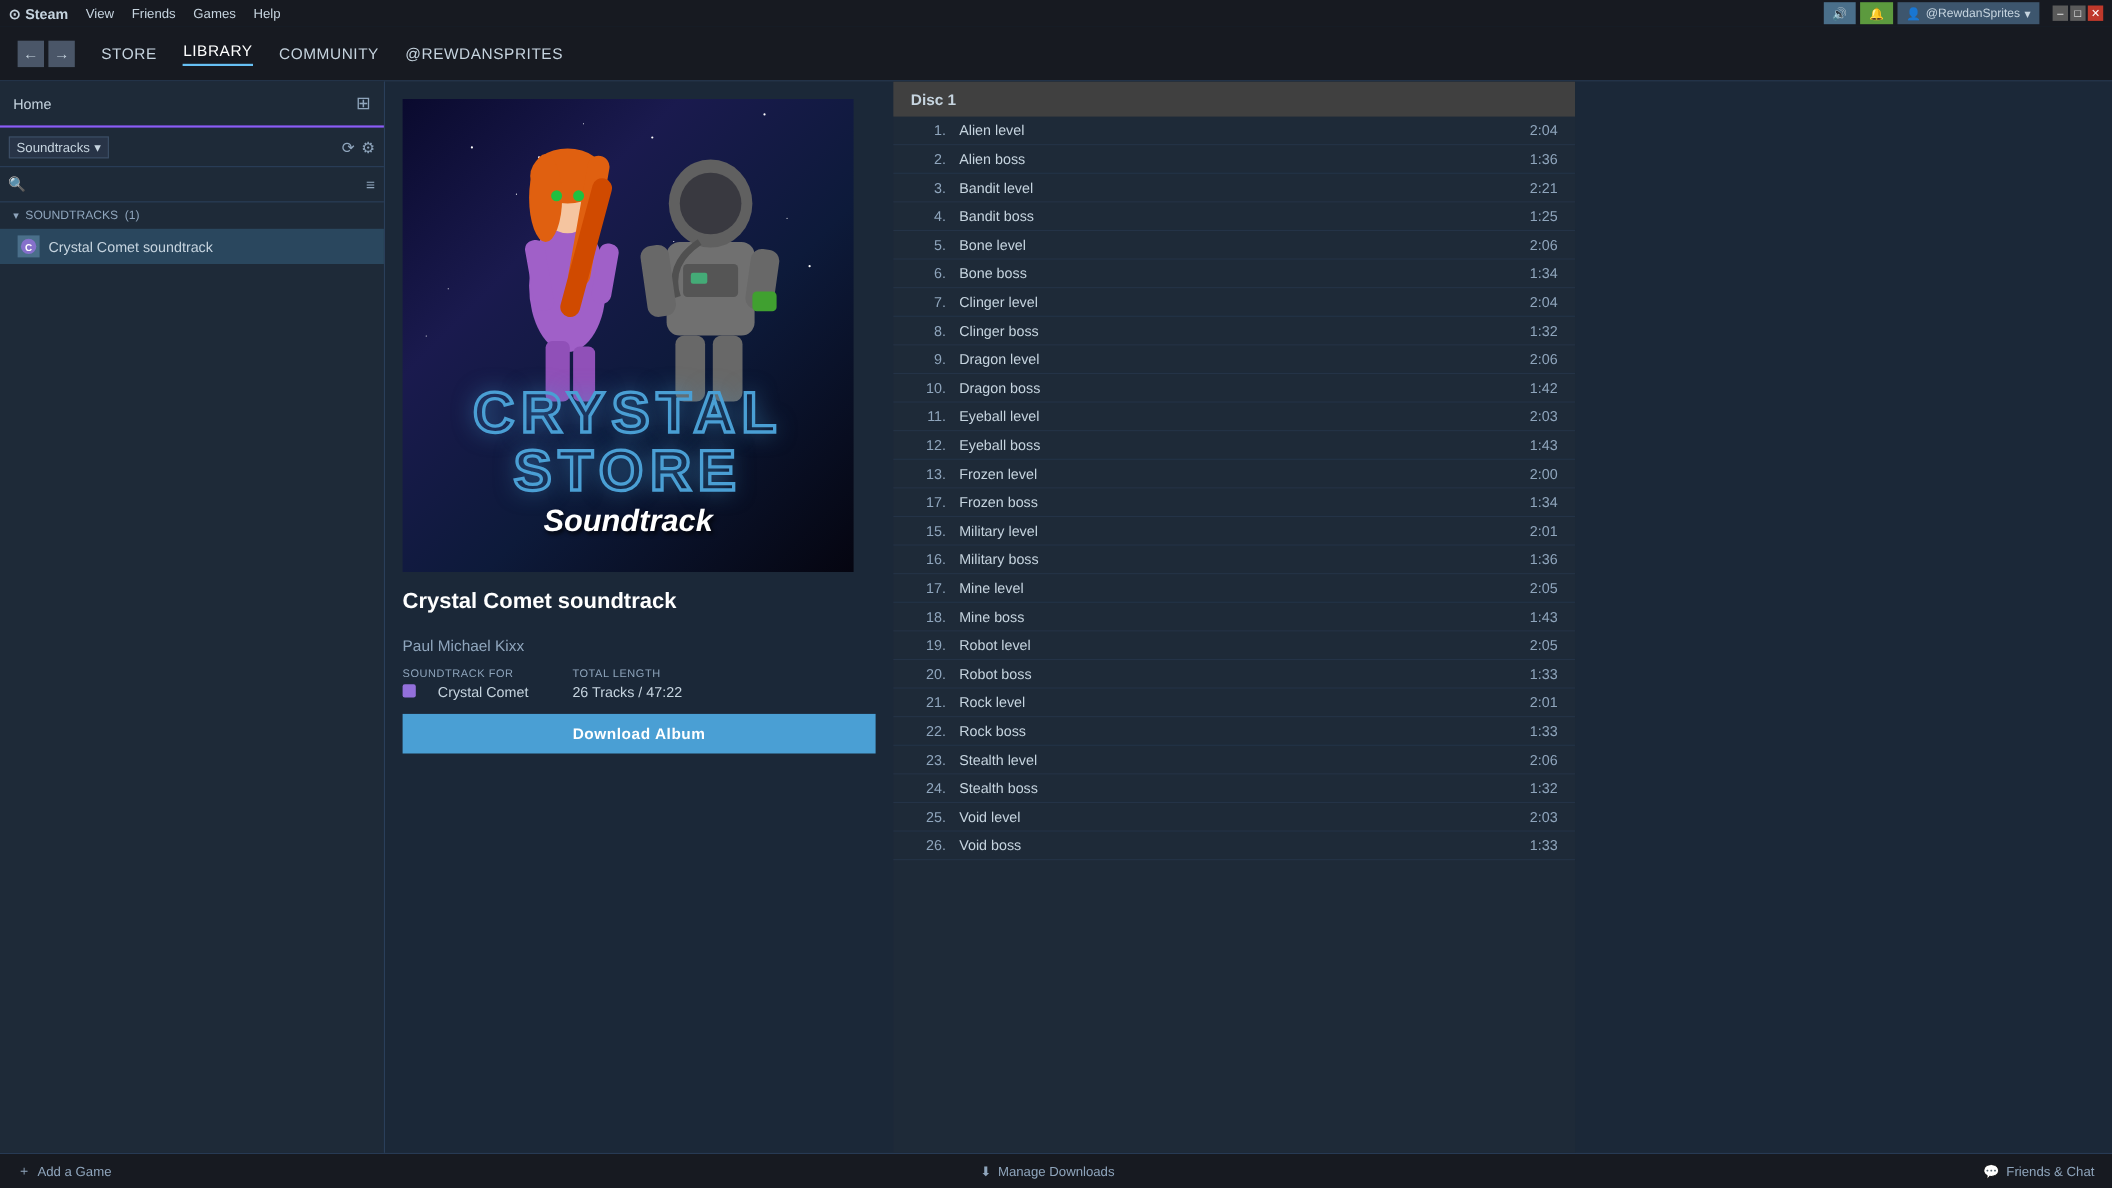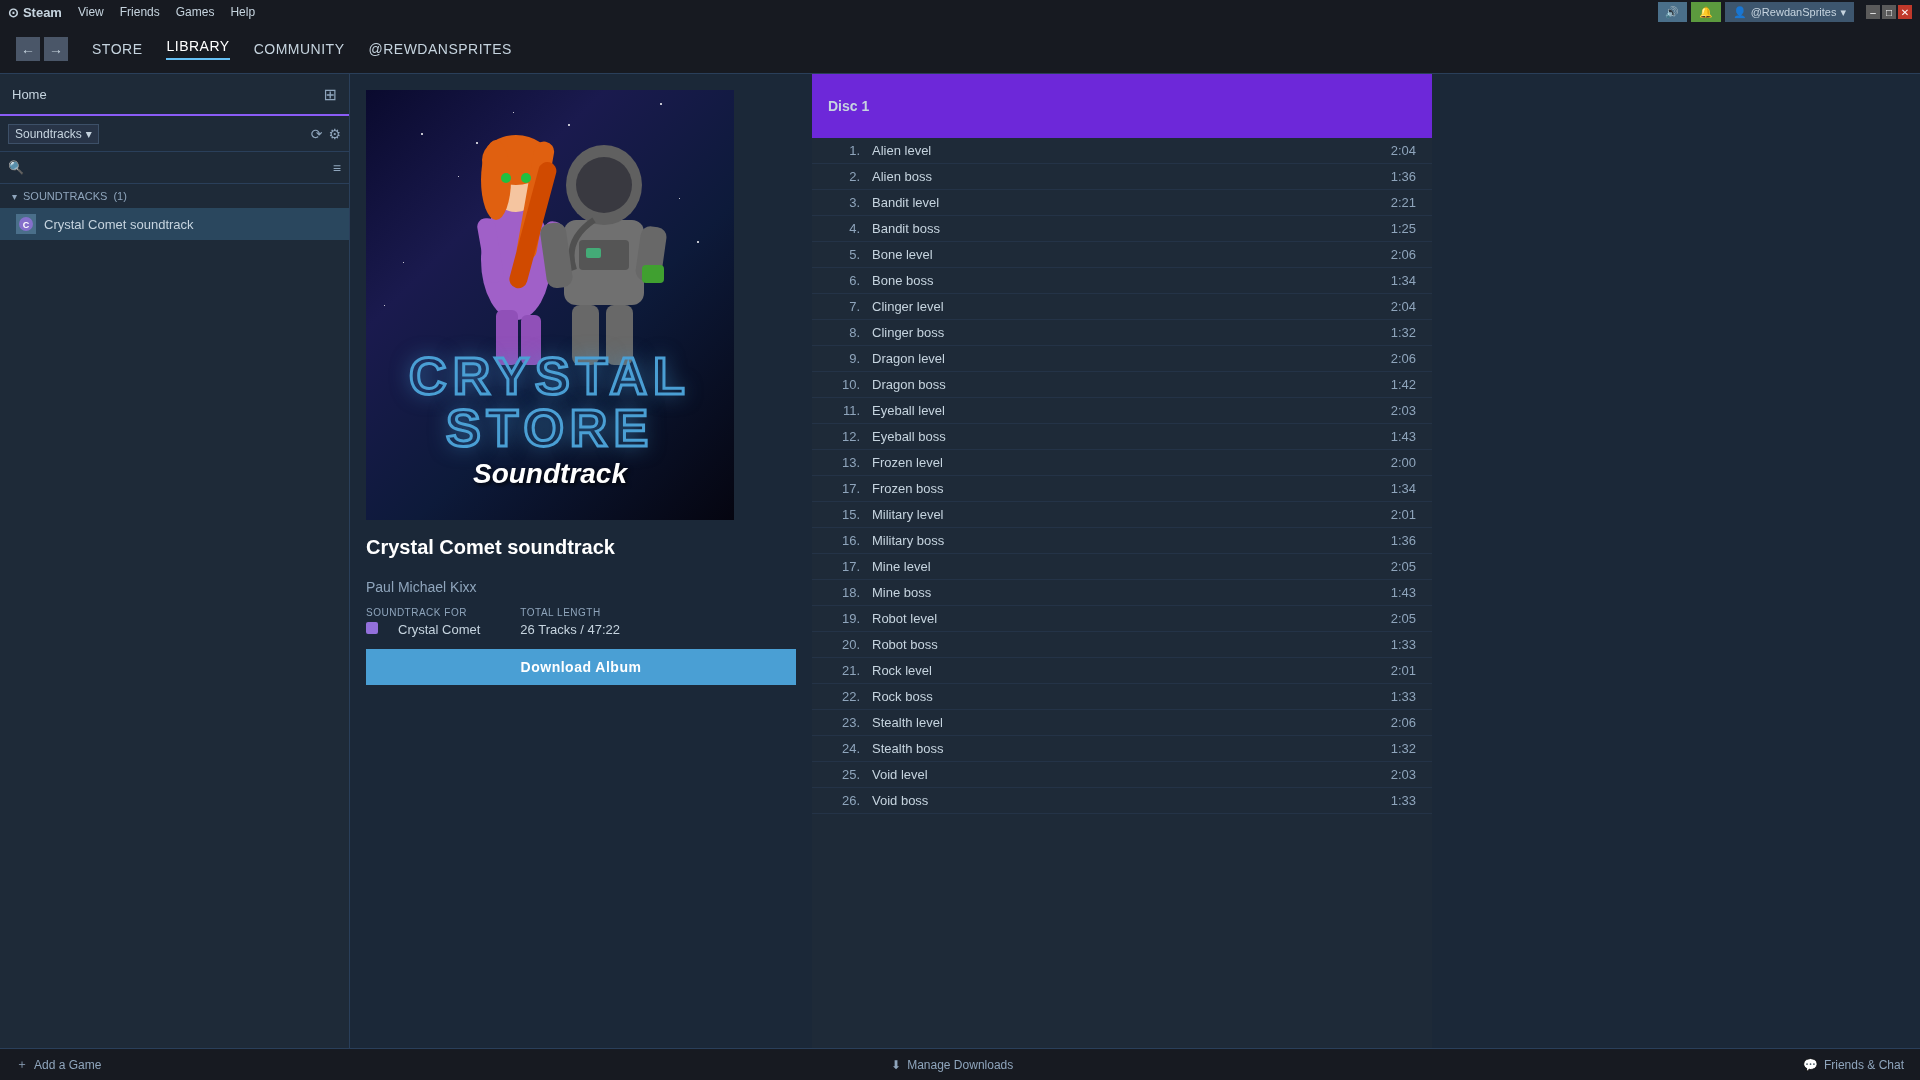--- a/index.html
+++ b/index.html
@@ -246,21 +246,21 @@
       display: flex;
       align-items: center;
       justify-content: center;
       font-size: 10px;
     }
     .sidebar-item-label {
       font-size: 13px;
       color: #c6d4df;
     }
     .album-cover {
-      width: 368px;
+      width: 410px;
       height: 430px;
       background: linear-gradient(135deg, #0a0a2e 0%, #1a1a4e 30%, #0d1a3a 60%, #050510 100%);
       position: relative;
       overflow: hidden;
       display: flex;
       align-items: flex-end;
       justify-content: center;
     }
     
     .album-logo-area {
@@ -383,22 +383,22 @@
 
     
     .tracklist-panel {
       width: 620px;
       background: #1e2a38;
       padding: 0;
       overflow-y: auto;
       height: calc(1080px - 24px - 50px - 32px);
     }
     .disc-header {
-      background: #6d28d9;
-      padding: 24px 16px;
+      background: #404040;
+      padding: 8px 16px;
       font-size: 14px;
       color: #c6d4df;
       font-weight: bold;
       position: sticky;
       top: 0;
     }
     .track-row {
       display: flex;
       align-items: center;
       padding: 5px 16px;

